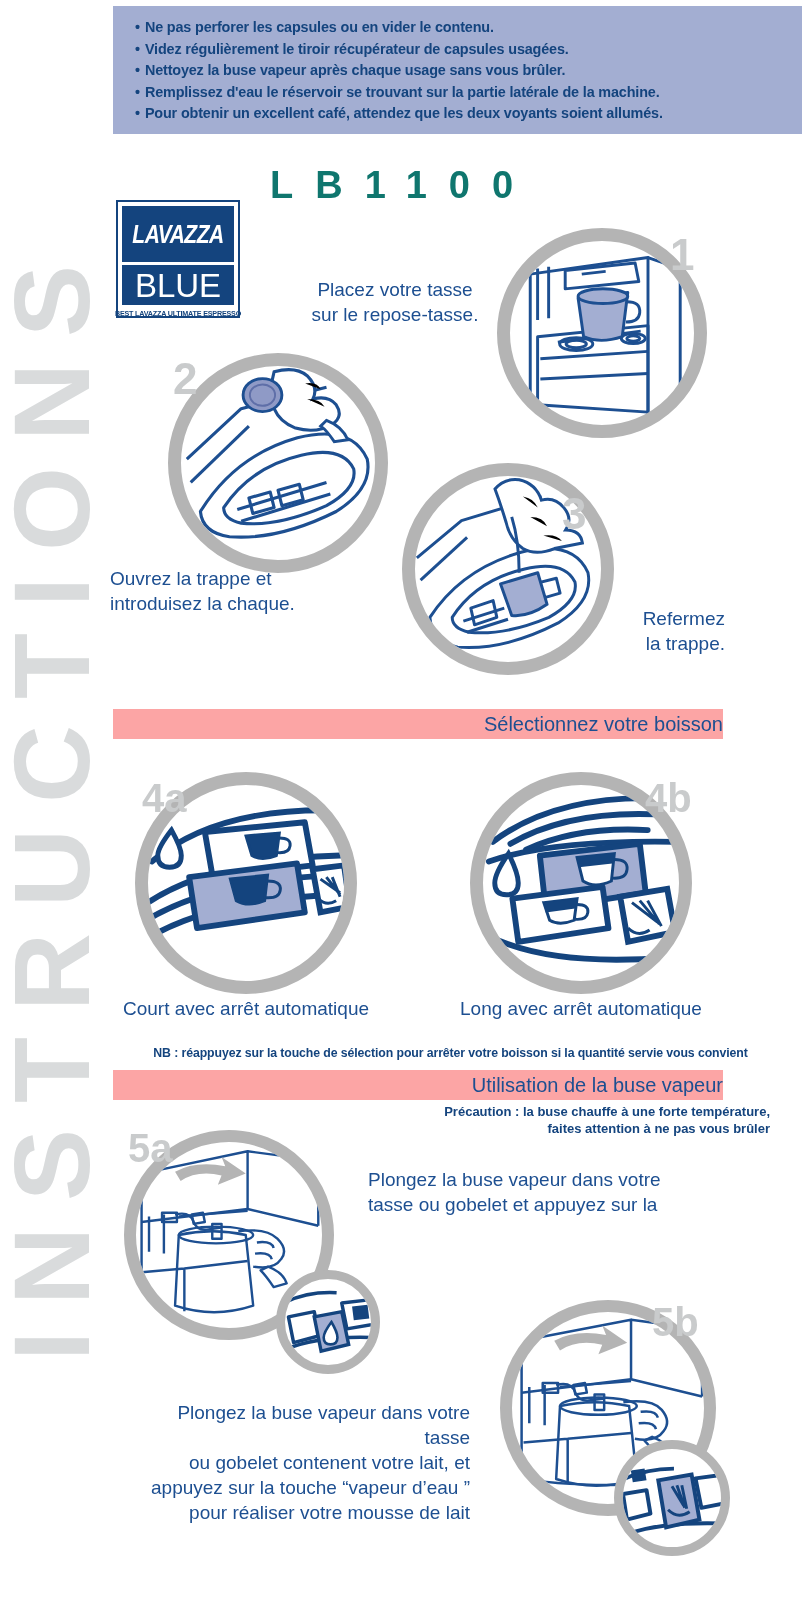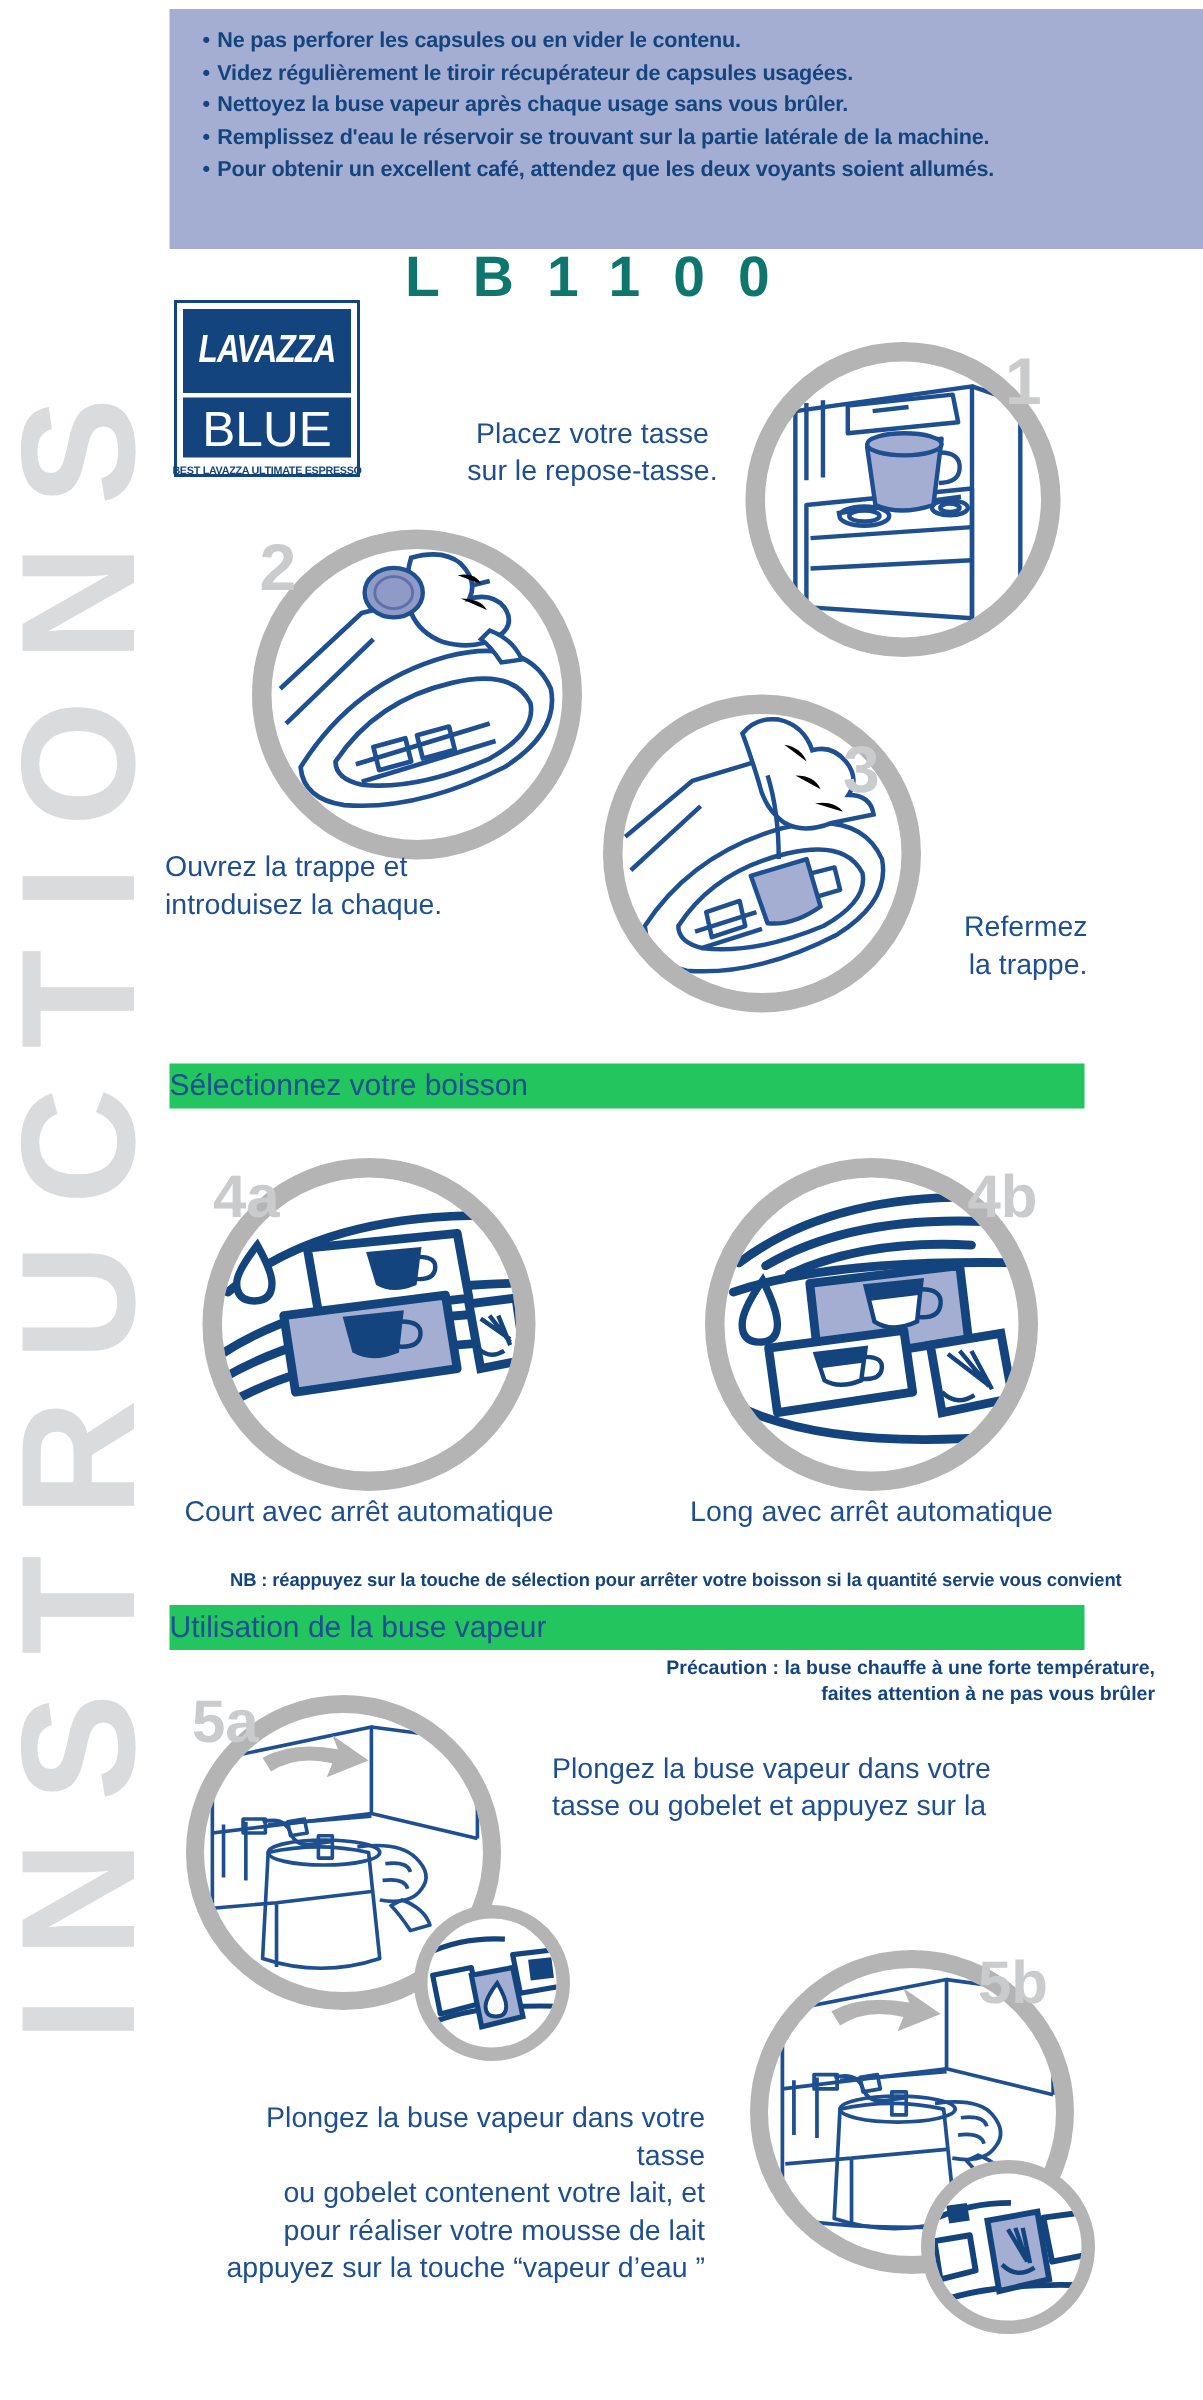--- a/index.html
+++ b/index.html
@@ -19,21 +19,21 @@
     writing-mode:vertical-rl;
     transform:rotate(180deg);
     font-size:108px;font-weight:bold;
     letter-spacing:26px;
     color:#d9dbdc;
     line-height:1;
     white-space:nowrap;
   }
   
   #notice-box{
-    position:absolute;left:113px;top:6px;width:689px;height:160px;
+    position:absolute;left:113px;top:6px;width:689px;height:128px;
     background:#a3aed2;
     box-sizing:border-box;
     padding:11px 0 0 22px;
   }
   #notice-box ul{margin:0;padding:0;list-style:none;}
   #notice-box li{
     font-size:14.4px;line-height:21.5px;color:#14447e;
     font-weight:bold;
     letter-spacing:-0.15px;
     white-space:nowrap;
@@ -86,21 +86,21 @@
     line-height:1;z-index:6;pointer-events:none;
   }
   .step-num.small{font-size:40px;}
   
   .cap{position:absolute;font-size:19px;line-height:25px;color:#1d4f91;}
   .cap.center{text-align:center;}
   .cap.right{text-align:right;}
   
   .banner{
     position:absolute;left:113px;width:610px;height:30px;
-    background:#22c55e;display:flex;align-items:center;justify-content:flex-start;
+    background:#fca5a5;display:flex;align-items:center;justify-content:flex-end;
   }
   .banner span{font-size:20px;color:#1d4f91;}
   
   #nb-note{
     position:absolute;left:99px;top:1046px;width:703px;
     font-size:12.3px;font-weight:bold;color:#14447e;text-align:center;
     letter-spacing:-0.1px;white-space:nowrap;
   }
   #precaution{
     position:absolute;left:390px;top:1103px;width:332px;
@@ -372,15 +372,15 @@
       <path d="M74 30 L104 26 L110 54 L80 60 Z"></path>
     </g>
     <path d="M36 32 L70 26 L78 72 L44 80 Z" fill="#a3aed2" stroke="#14447e" stroke-width="4"></path>
     <path d="M50 38 L62 58 M55 37 L63 60 M60 37 L65 61 M46 62 Q56 72 68 64" fill="none" stroke="#14447e" stroke-width="3"></path>
     <path d="M8 22 L22 20 L24 32 L10 34 Z" fill="#14447e"></path>
   </svg>
 </div>
 <div class="cap right" style="left:130px;top:1400px;width:340px;">
   <div>Plongez la buse vapeur dans votre tasse</div>
   <div>ou gobelet contenent votre lait, et</div>
+  <div>appuyez sur la touche “vapeur d’eau ”</div>
   <div>pour réaliser votre mousse de lait</div>
-  <div>appuyez sur la touche “vapeur d’eau ”</div>
 </div>
 
 </body></html>

